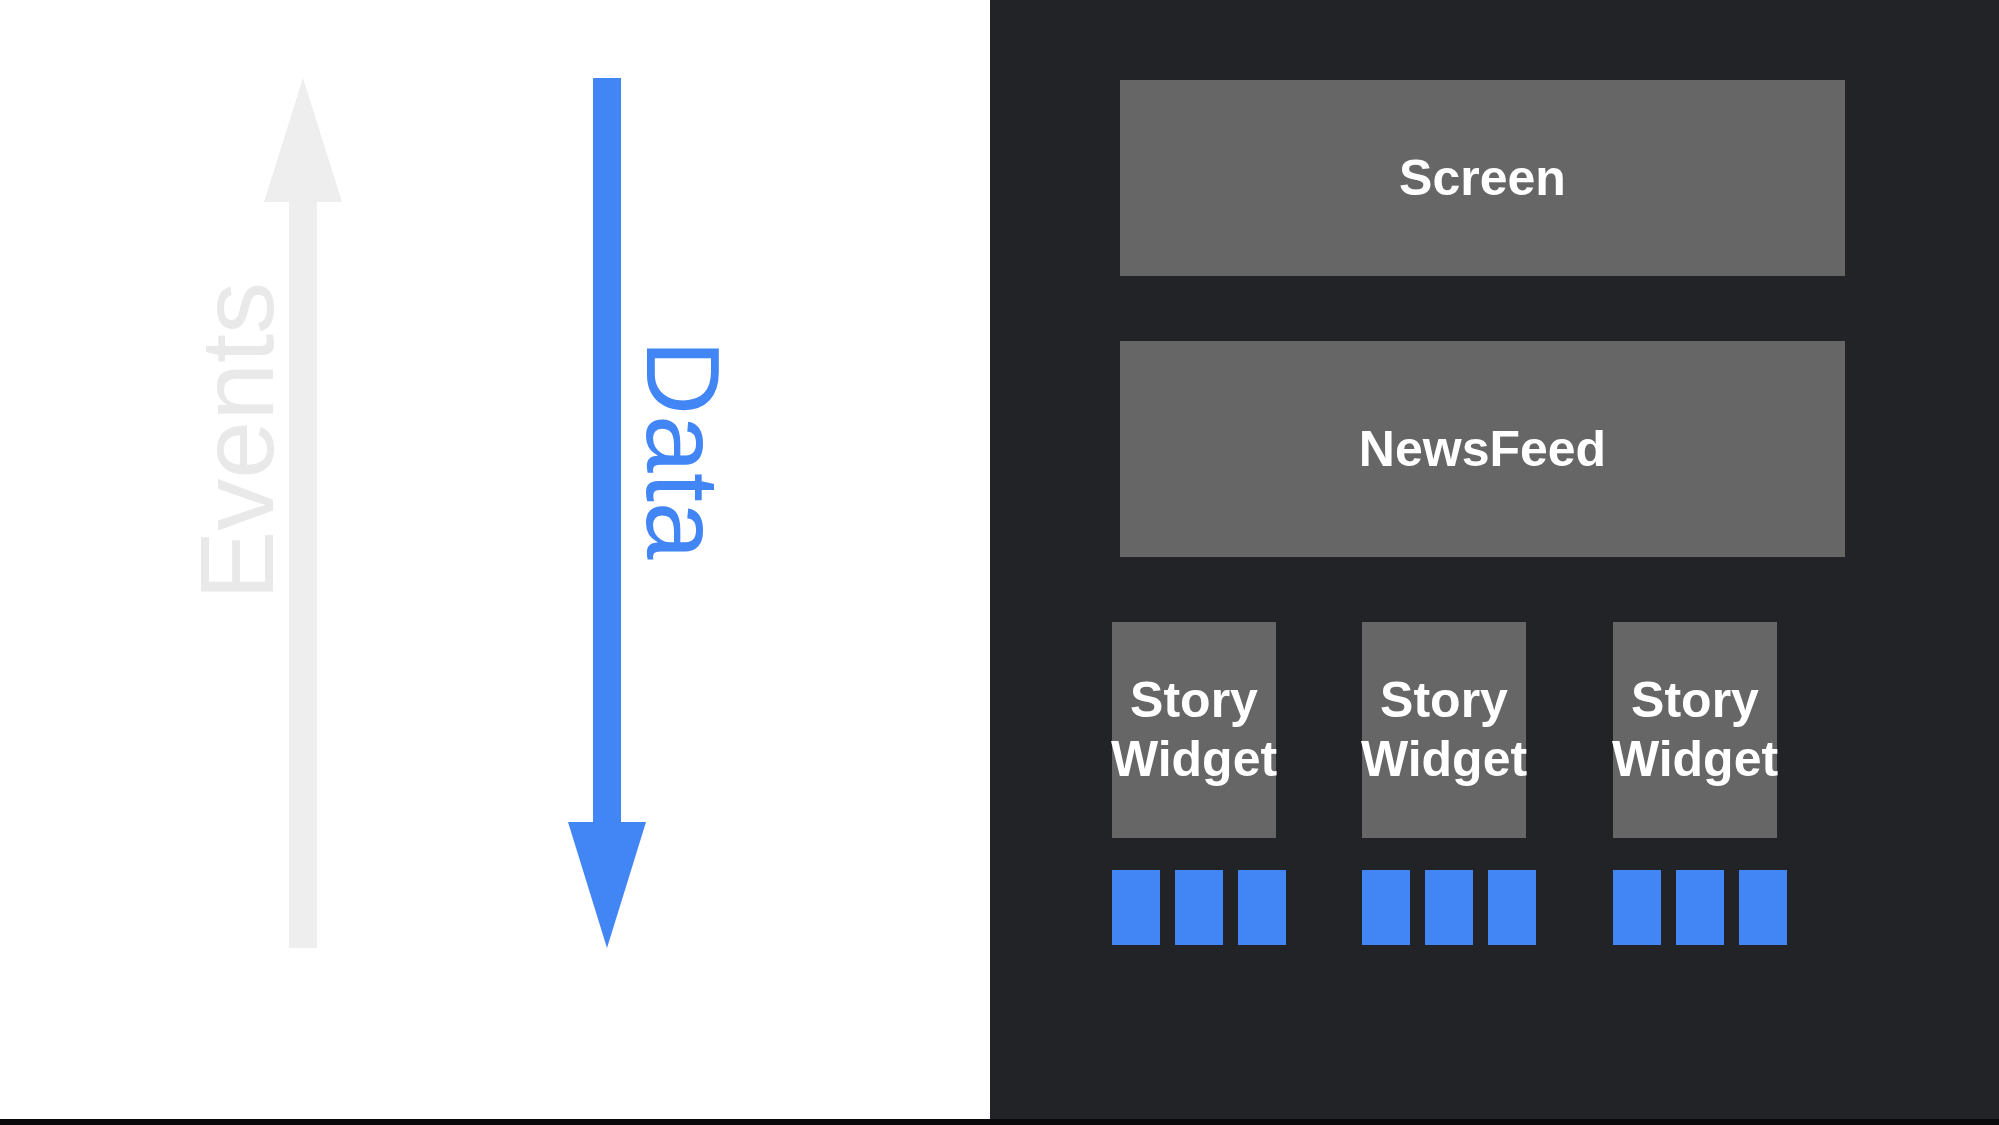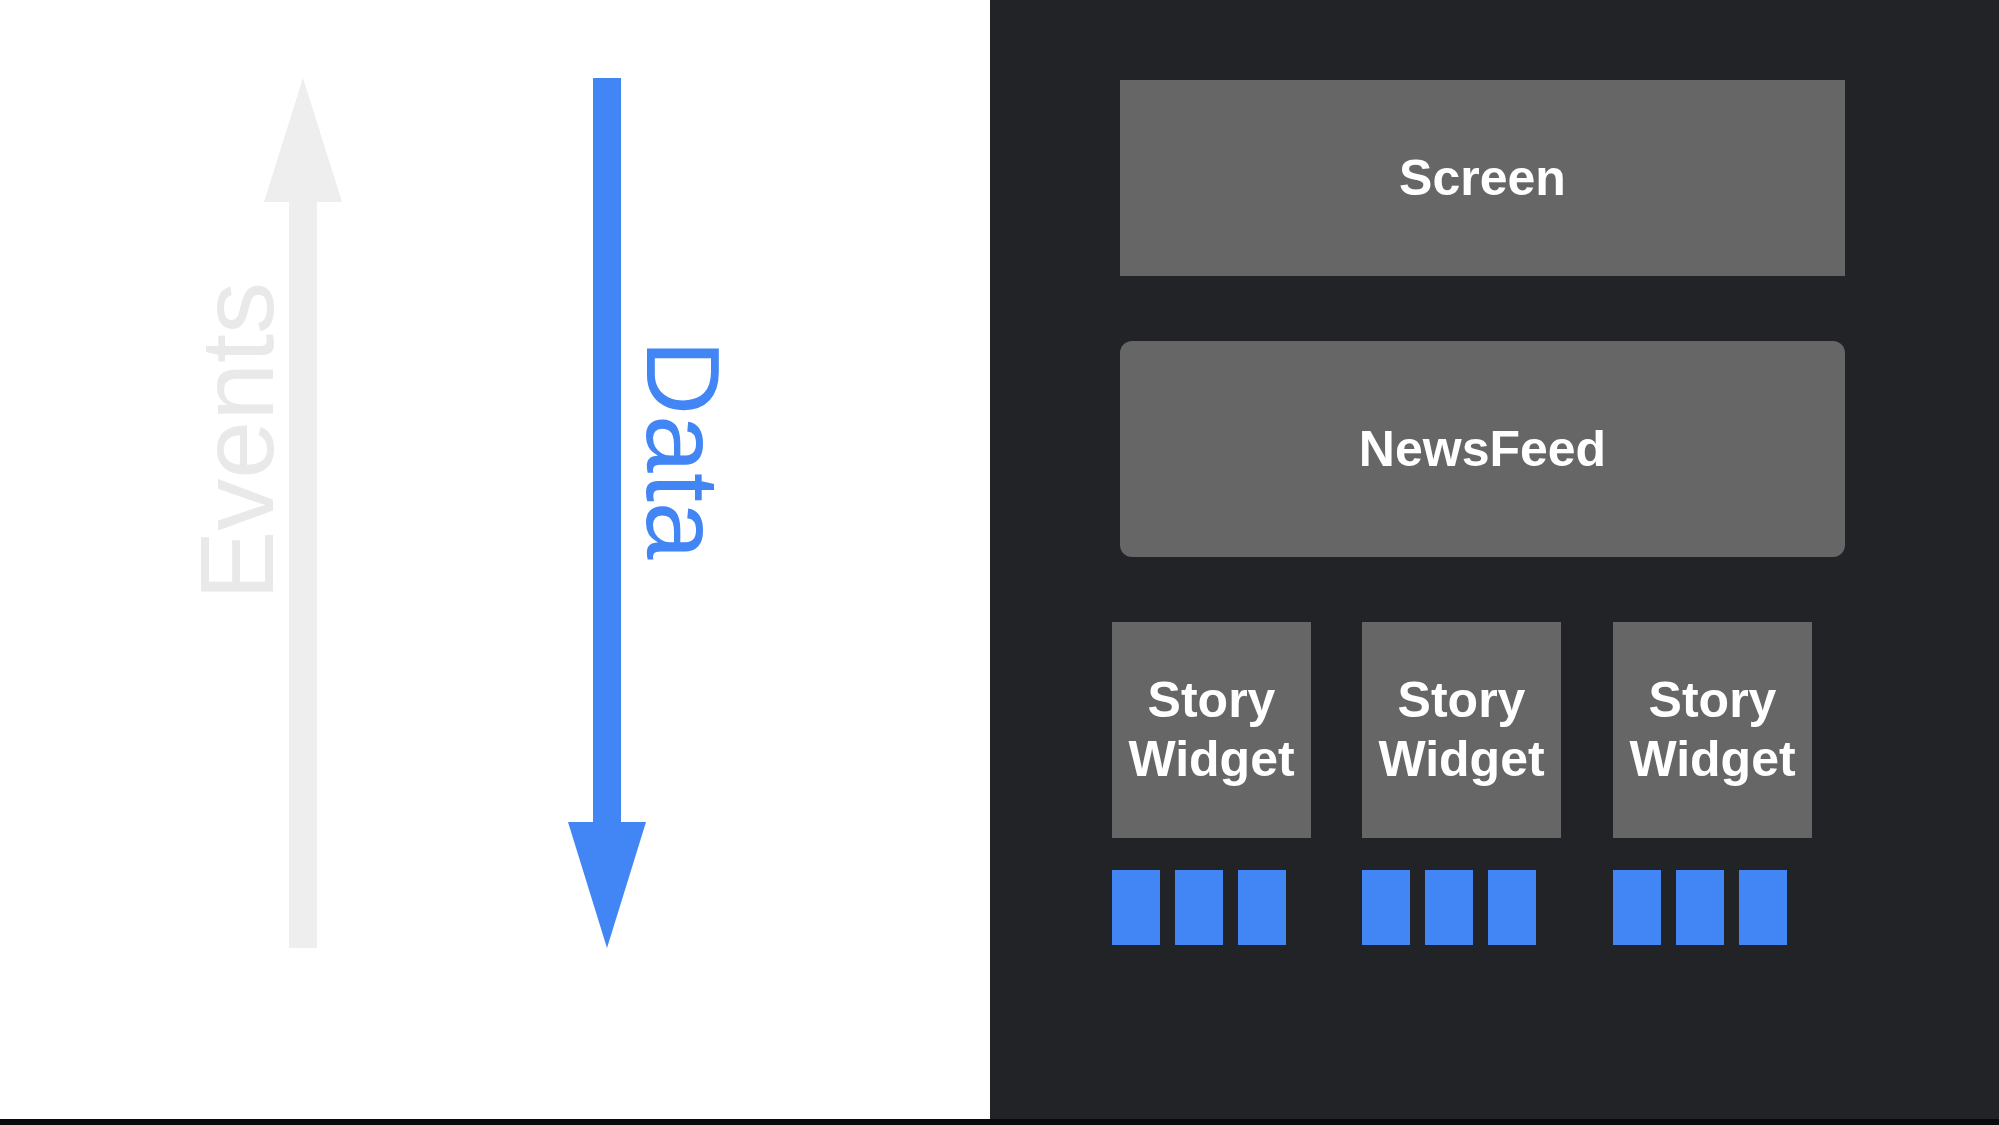--- a/index.html
+++ b/index.html
@@ -101,26 +101,25 @@
     left: 130px;
     top: 80px;
     width: 725px;
     height: 196px;
   }
   .node-newsfeed {
     left: 130px;
     top: 341px;
     width: 725px;
     height: 216px;
-    border-radius: 12px;
   }
 
   .node-story {
     top: 622px;
-    width: 199px;
+    width: 164px;
     height: 216px;
     padding: 6px 8px;
   }
   .story-0 { left: 122px; }
   .story-1 { left: 372px; }
   .story-2 { left: 623px; }
 
   
   .leaf-group {
     position: absolute;

